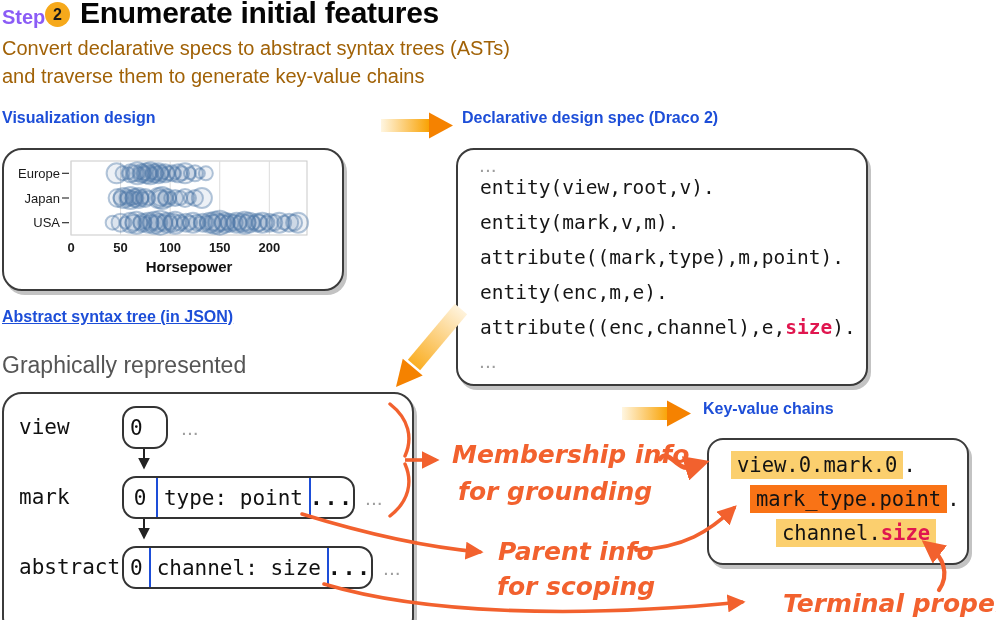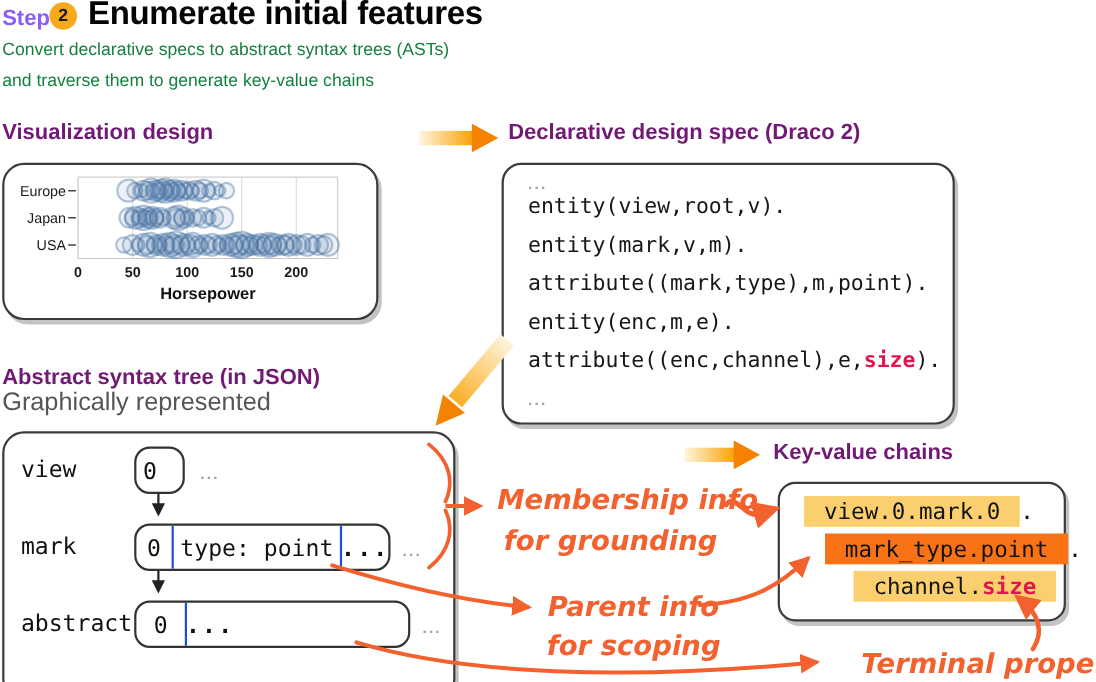--- a/index.html
+++ b/index.html
@@ -11,26 +11,26 @@
   .abs { position:absolute; }
 
   
   .step-label { left:2px; top:6px; font-size:20px; font-weight:bold; color:#8b5cf6; }
   .step-badge {
     left:45px; top:2px; width:25px; height:25px; border-radius:50%;
     display:flex; align-items:center; justify-content:center;
     font-size:16px; font-weight:bold; color:#1a1a1a;
   }
   .page-title { left:80px; top:-4px; font-size:30px; font-weight:bold; color:#050505; letter-spacing:-0.3px; }
-  .subtitle { font-size:16px; color:#15803d; }
+  .subtitle { font-size:20px; color:#a16207; }
   .subtitle1 { left:2px; top:37px; }
   .subtitle2 { left:2px; top:65px; }
 
   
-  .h2 { font-size:20px; font-weight:bold; color:#701a75; }
+  .h2 { font-size:16px; font-weight:bold; color:#1d4ed8; }
   .h2sub { font-size:23px; font-weight:normal; color:#555; }
 
   
   .panel {
     position:absolute; background:#fff; border:2.5px solid #3b3b3b;
     box-shadow:3px 4px 0 #c3c3c3;
   }
   #viz-panel   { left:2px;   top:148px; width:342px; height:143px; border-radius:20px; }
   #spec-panel  { left:456px; top:148px; width:412px; height:238px; border-radius:18px; }
   #ast-panel   { left:2px;   top:392px; width:412px; height:245px; border-radius:20px; }
@@ -55,42 +55,42 @@
     display:flex; align-items:center; justify-content:center;
     font-family:"DejaVu Sans Mono", monospace; font-size:21px; color:#111;
     padding:0 6px; white-space:pre;
   }
   .cell + .cell { border-left:2px solid #1d4ed8; }
   .cell-dots { width:44px; }
   .outer-dots { position:absolute; }
 
   
   .kv-line { position:absolute; font-family:"DejaVu Sans Mono", monospace; font-size:20.5px; color:#131313; white-space:pre; }
-  .hl { padding:2px 18px; }
+  .hl { padding:2px 6px; }
 
   
   .note { font-family:"DejaVu Sans", sans-serif; font-style:italic; font-weight:bold; font-size:25px; color:#F2612E; white-space:nowrap; }
 
   #overlay { position:absolute; left:0; top:0; width:996px; height:620px; pointer-events:none; z-index:6; }
   .panel, .h2, .h2sub, .note, .subtitle, .page-title, .step-label, .step-badge { z-index:2; }
 </style>
 </head>
 <body>
 
 <div id="canvas">
 
   <span class="abs step-label">Step</span>
   <span class="abs step-badge" id="step-badge" style="background: rgb(246, 169, 27);">2</span>
   <span class="abs page-title">Enumerate initial features</span>
   <span class="abs subtitle subtitle1">Convert declarative specs to abstract syntax trees (ASTs)</span>
   <span class="abs subtitle subtitle2">and traverse them to generate key-value chains</span>
 
   <span class="abs h2" style="left:2px; top:109px;">Visualization design</span>
   <span class="abs h2" style="left:462px; top:109px;">Declarative design spec (Draco 2)</span>
-  <span class="abs h2" style="left:2px; top:332px;">Abstract syntax tree (in JSON)</span>
+  <span class="abs h2" style="left:2px; top:308px;text-decoration:underline;">Abstract syntax tree (in JSON)</span>
   <span class="abs h2sub" style="left:2px; top:352px;">Graphically represented</span>
   <span class="abs h2" style="left:703px; top:400px;">Key-value chains</span>
 
   <div class="panel" id="viz-panel">
     <svg id="viz-chart" width="337" height="138" style="position:absolute; left:0; top:0;">
         <rect x="67" y="11" width="236" height="74" fill="none" stroke="#c9c9c9" stroke-width="1"></rect>
         <line x1="67" y1="11" x2="67" y2="85" stroke="#dcdcdc" stroke-width="1"></line>
         <text x="67" y="102" text-anchor="middle" font-size="13" font-weight="bold" fill="#1a1a1a" font-family="Liberation Sans, sans-serif">0</text>
         <line x1="116.57983193277312" y1="11" x2="116.57983193277312" y2="85" stroke="#dcdcdc" stroke-width="1"></line>
         <text x="116.57983193277312" y="102" text-anchor="middle" font-size="13" font-weight="bold" fill="#1a1a1a" font-family="Liberation Sans, sans-serif">50</text>
@@ -243,20 +243,21 @@
     <div class="node" style="left:118px; top:82px; width:233px;">
       <span class="cell" style="width:44px;">0</span>
       <span class="cell" style="flex:1;">type: point</span>
       <span class="cell cell-dots dots">...</span>
     </div>
     <span class="outer-dots dots" style="left:362px; top:101px;">...</span>
 
     <span class="ast-label" style="top:161px;">abstract</span>
     <div class="node" style="left:118px; top:152px; width:251px;">
       <span class="cell" style="width:44px;">0</span>
+      <span class="cell" style="flex:1;">channel: size</span>
       <span class="cell cell-dots dots">...</span>
     </div>
     <span class="outer-dots dots" style="left:380px; top:171px;">...</span>
   </div>
 
   <div class="panel" id="kv-panel">
     <span class="kv-line" style="left:22px; top:13px;"><span class="hl" style="background: rgb(251, 207, 110);">view.0.mark.0</span><span>.</span></span>
     <span class="kv-line" style="left:41px; top:47px;"><span class="hl" style="background: #f97316;">mark_type.point</span><span>.</span></span>
     <span class="kv-line" style="left:67px; top:81px;"><span class="hl" style="background: rgb(251, 207, 110);"><span>channel.</span><span class="kw-red" style="color: rgb(224, 22, 79);">size</span></span></span>
   </div>

